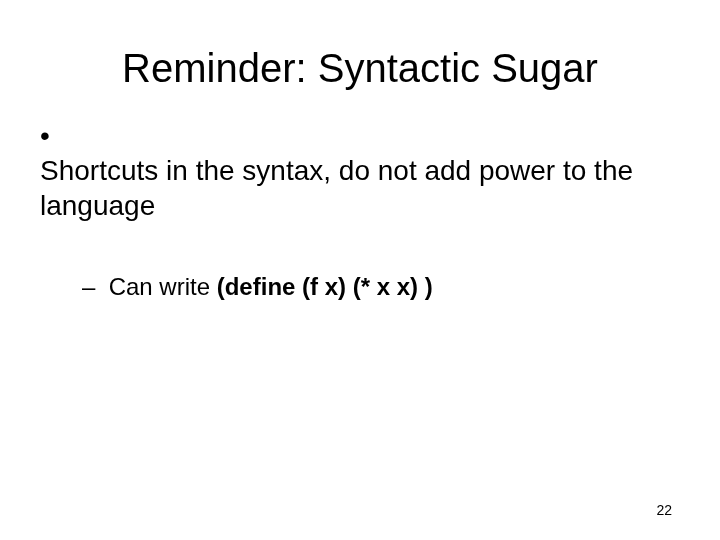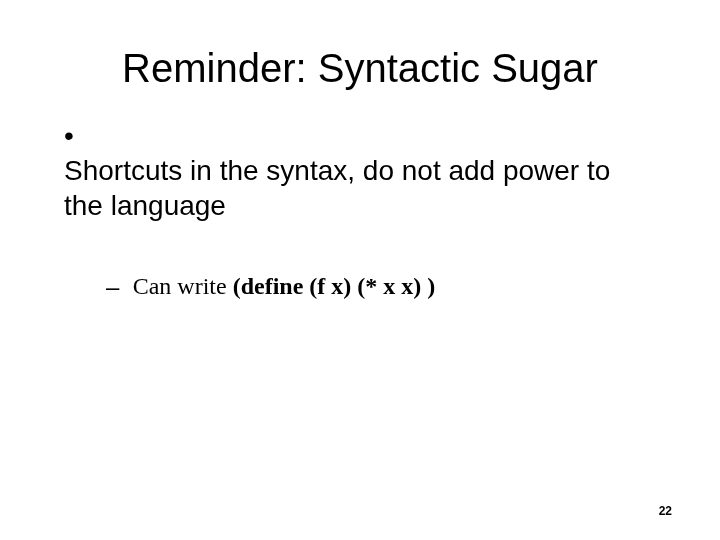--- a/index.html
+++ b/index.html
@@ -26,21 +26,20 @@
     text-align: center;
     font-size: 40px;
     font-weight: normal;
     margin-top: 24px;
   }
   .body {
     position: absolute;
     top: 118px;
     left: 40px;
     right: 40px;
-    margin-left: 24px;
   }
   .bullet-l1 {
     font-size: 28px;
     line-height: 1.25;
     margin-bottom: 48px;
   }
   .bullet-l1 .dot {
     display: inline-block;
     width: 24px;
     vertical-align: top;
@@ -57,29 +56,27 @@
     margin-bottom: 44px;
   }
   .bullet-l2 .dash {
     display: inline-block;
     width: 20px;
     vertical-align: top;
   }
   .bullet-l2 .txt2 {
     display: inline-block;
     vertical-align: top;
-    font-family: Liberation Serif, serif;
   }
   .bold { font-weight: bold; }
   .pagenum {
     position: absolute;
     bottom: 22px;
     right: 48px;
-    font-size: 12px;
-    font-weight: bold;
+    font-size: 14px;
   }
 </style>
 </head>
 <body>
 
 <div class="slide">
 
   <div class="title">Reminder: Syntactic Sugar</div>
 
   <div class="body">

